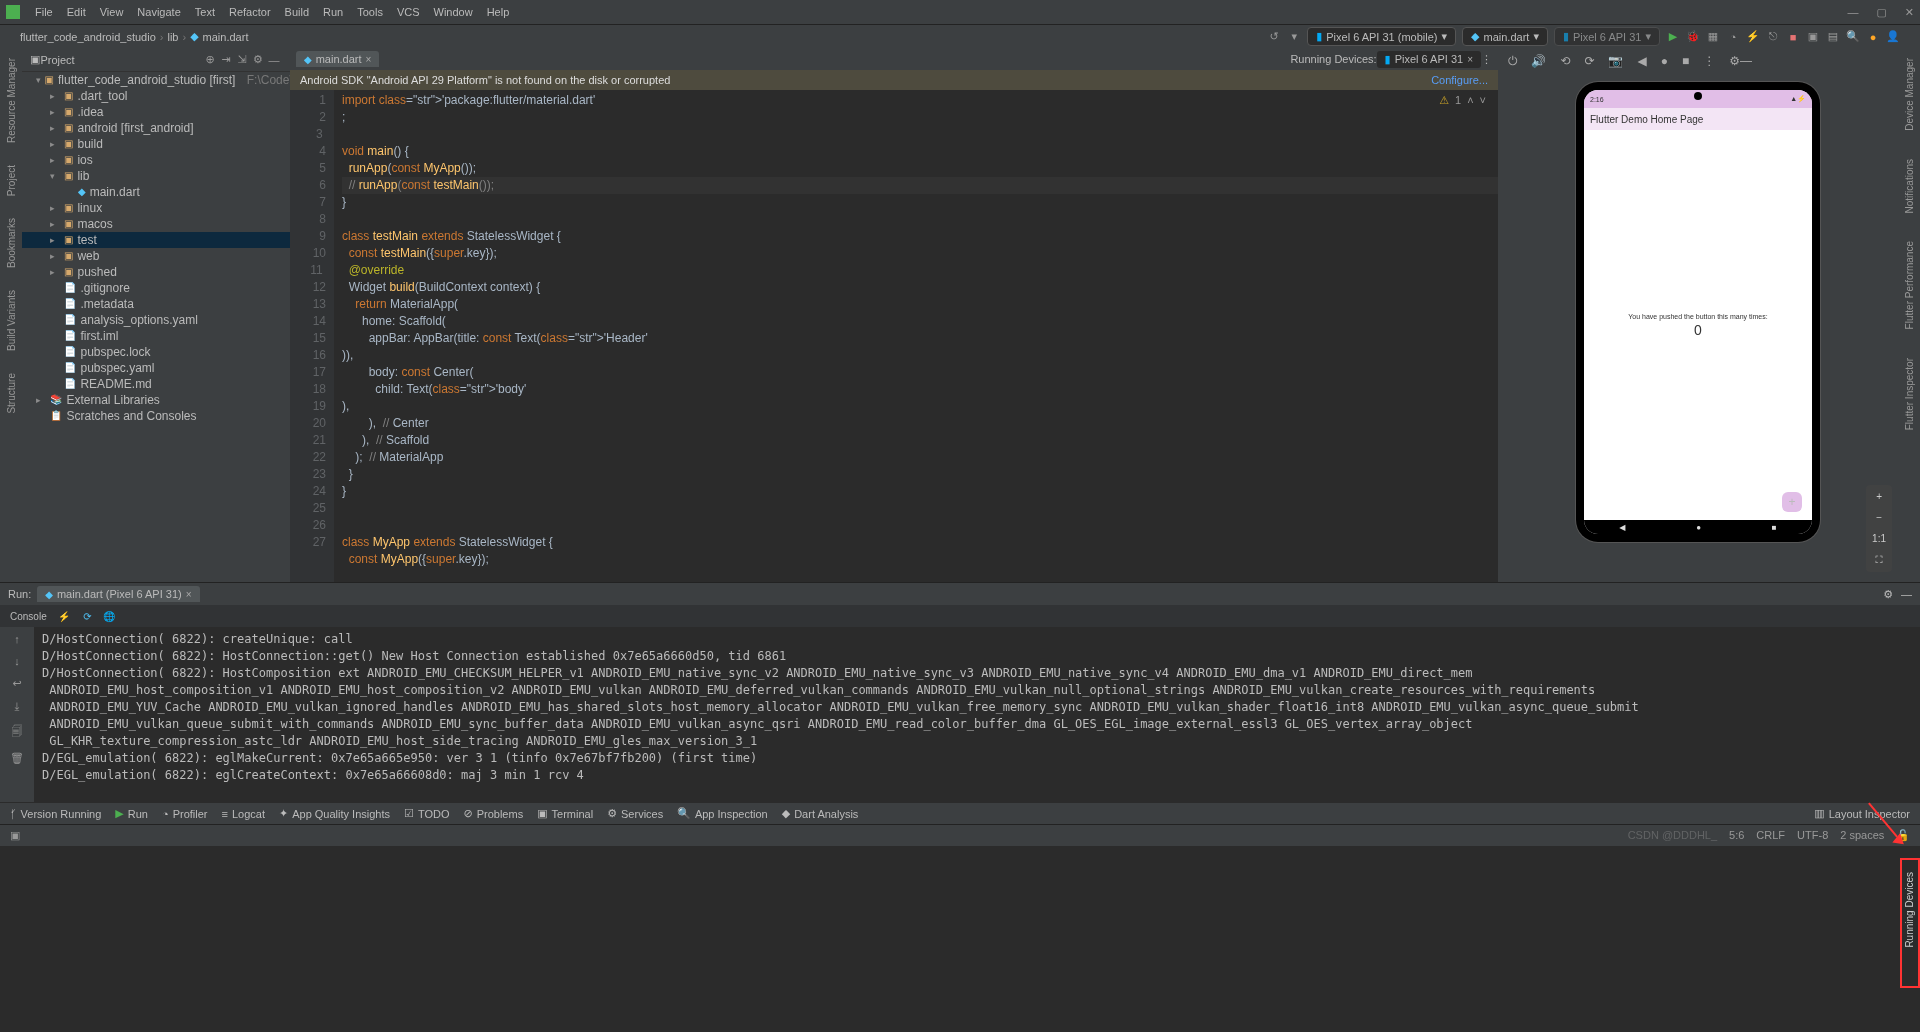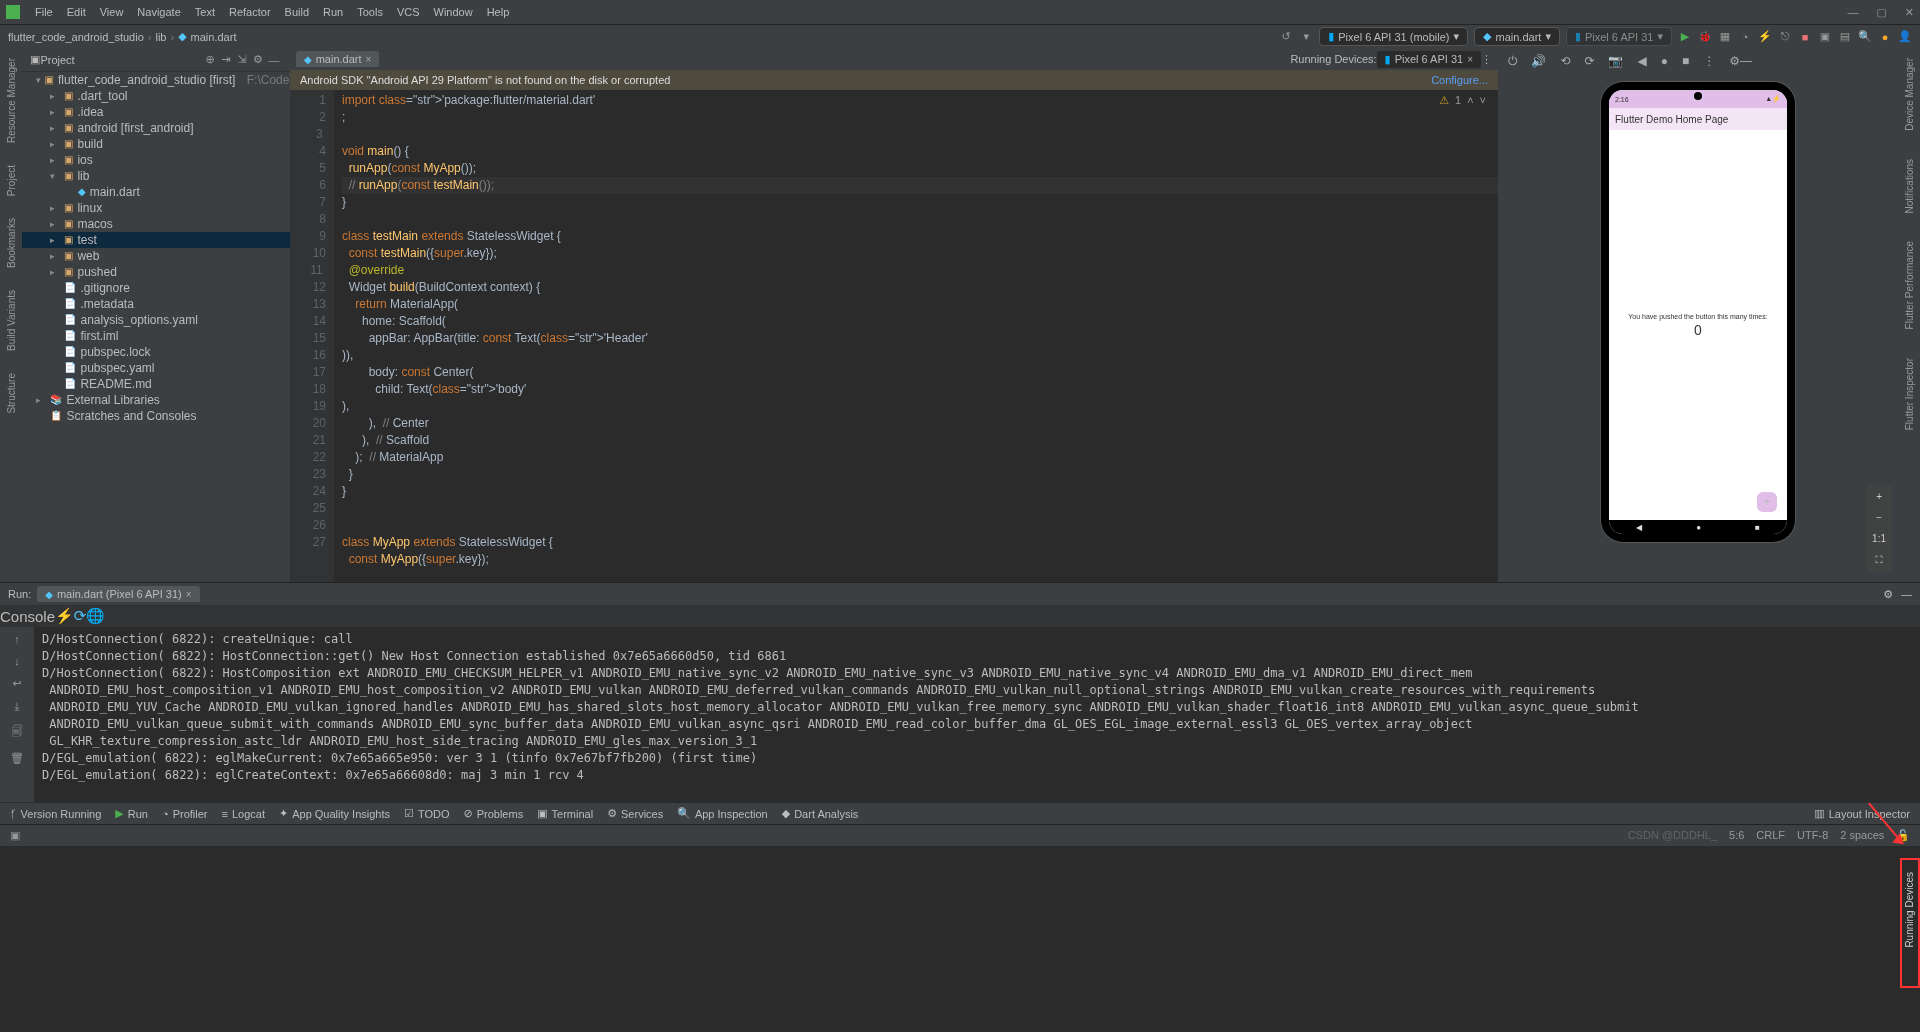--- a/index.html
+++ b/index.html
@@ -2,21 +2,21 @@
 <html><head>
 <meta charset="utf-8">
 <style>
 * { margin: 0; padding: 0; box-sizing: border-box; font-family: "Segoe UI", sans-serif; }
 body { background: #2b2b2b; color: #bbb; font-size: 11px; overflow: hidden; width: 1920px; height: 1032px; }
 .menubar { background: #3c3f41; height: 24px; display: flex; align-items: center; padding: 0 6px; font-size: 11px; }
 .menu-logo { width: 14px; height: 14px; background: #4caf50; margin-right: 8px; }
 .menu-item { padding: 0 7px; cursor: pointer; }
 .menu-center { flex: 1; text-align: center; color: #888; }
 .win-controls { display: flex; gap: 18px; margin-left: auto; color: #999; }
-.navbar { background: #3c3f41; height: 24px; display: flex; align-items: center; padding: 0 8px; border-top: 1px solid #222; font-size: 11px; }
+.navbar { background: #3c3f41; height: 24px; display: flex; align-items: center; padding: 0 20px; border-top: 1px solid #222; font-size: 11px; }
 .crumb { margin-right: 4px; color: #bbb; }
 .crumb-sep { margin-right: 4px; color: #777; }
 .nav-right { margin-left: auto; display: flex; align-items: center; gap: 6px; }
 .device-pill, .run-pill { background: #2b2b2b; border: 1px solid #555; border-radius: 4px; padding: 2px 8px; display: flex; align-items: center; gap: 4px; font-size: 11px; }
 .phone-ico { color: #03a9f4; }
 .flutter-ico { color: #54c5f8; }
 .tb-ico { width: 14px; height: 14px; display: inline-flex; align-items: center; justify-content: center; color: #999; cursor: pointer; }
 .run-ico { color: #4caf50; }
 .main { display: flex; height: 534px; }
 .left-rail { width: 22px; background: #3c3f41; display: flex; flex-direction: column; align-items: center; padding-top: 6px; gap: 14px; }
@@ -46,37 +46,37 @@
 .gl { display: block; height: 17px; position: relative; }
 .code { flex: 1; padding: 2px 0 2px 8px; line-height: 17px; white-space: pre; color: #a9b7c6; }
 .cl { display: block; height: 17px; }
 .cl.cur { background: #323232; }
 .kw { color: #cc7832; } .cls { color: #a9b7c6; } .com { color: #808080; }
 .ann { color: #bbb529; } .fn { color: #ffc66d; }
 .emu-panel { width: 400px; background: #3c3f41; display: flex; flex-direction: column; position: relative; }
 .emu-tab { background: #2b2b2b; padding: 2px 8px; border-radius: 3px; display: flex; align-items: center; gap: 4px; }
 .emu-tb { height: 26px; display: flex; align-items: center; padding: 0 10px; gap: 14px; color: #aaa; }
 .emu-tb span { cursor: pointer; font-size: 12px; }
-.phone { margin: 8px auto; width: 194px; height: 460px; background: #000; border-radius: 22px; padding: 8px; box-shadow: 0 0 0 1px #555; }
+.phone { margin: 8px auto; width: 244px; height: 460px; background: #000; border-radius: 22px; padding: 8px; box-shadow: 0 0 0 1px #555; }
 .screen { width: 100%; height: 100%; background: #fff; border-radius: 14px; overflow: hidden; display: flex; flex-direction: column; position: relative; }
 .pstatus { height: 18px; background: #e1bee7; font-size: 7px; display: flex; align-items: center; padding: 0 6px; color: #333; position: relative; }
 .pstatus .cam { position: absolute; left: 50%; top: 2px; width: 8px; height: 8px; background: #000; border-radius: 50%; transform: translateX(-50%); }
 .pstatus .r { margin-left: auto; }
 .pappbar { background: #f3e5f5; height: 22px; font-size: 10px; display: flex; align-items: center; padding: 0 6px; color: #333; }
 .pbody { flex: 1; display: flex; flex-direction: column; align-items: center; justify-content: center; color: #333; font-size: 7px; text-align: center; }
 .pcount { font-size: 14px; margin-top: 2px; }
 .fab { position: absolute; right: 10px; bottom: 22px; width: 20px; height: 20px; background: #e1bee7; border-radius: 6px; display: flex; align-items: center; justify-content: center; font-size: 12px; }
 .navb { height: 14px; background: #000; display: flex; justify-content: space-around; align-items: center; color: #ddd; font-size: 8px; }
 .emu-zoom { position: absolute; right: 6px; bottom: 10px; display: flex; flex-direction: column; gap: 10px; background: #444a; border-radius: 4px; padding: 6px; font-size: 10px; text-align: center; color: #ccc; }
 .right-rail { width: 22px; background: #3c3f41; display: flex; flex-direction: column; align-items: center; padding-top: 6px; gap: 20px; }
 .bottom-panel { height: 220px; background: #2b2b2b; display: flex; flex-direction: column; border-top: 1px solid #222; }
 .bp-hdr { height: 22px; background: #3c3f41; display: flex; align-items: center; padding: 0 8px; font-size: 11px; }
 .bp-tab { background: #515658; padding: 2px 8px; margin-left: 6px; display: flex; align-items: center; gap: 4px; border-radius: 3px 3px 0 0; }
 .bp-hdr .r { margin-left: auto; display: flex; gap: 8px; }
-.console-bar { height: 22px; background: #313335; display: flex; align-items: center; padding: 0 0; font-size: 15px; }
+.console-bar { height: 22px; background: #313335; display: flex; align-items: center; padding: 0 10px; gap: 12px; font-size: 10px; }
 .console-body { flex: 1; display: flex; }
 .con-gutter { width: 34px; background: #3c3f41; display: flex; flex-direction: column; align-items: center; padding-top: 6px; gap: 10px; color: #999; font-size: 11px; }
 .con-text { flex: 1; padding: 4px 8px; font-family: Consolas, monospace; font-size: 12px; line-height: 17px; white-space: pre; color: #bbb; overflow: hidden; }
 .status-btm { height: 22px; background: #3c3f41; display: flex; align-items: center; padding: 0 10px; gap: 14px; font-size: 11px; border-top: 1px solid #2b2b2b; }
 .status-btm .item { display: flex; align-items: center; gap: 4px; cursor: pointer; }
 .status-btm .r { margin-left: auto; display: flex; gap: 14px; align-items: center; }
 .statusline { height: 22px; background: #3c3f41; display: flex; align-items: center; padding: 0 10px; font-size: 11px; border-top: 1px solid #222; color: #999; }
 .statusline .r { margin-left: auto; display: flex; gap: 12px; }
 .red-box { position: absolute; right: 0; border: 2px solid #f33; width: 20px; height: 130px; bottom: 44px; }
 .red-arrow { position: absolute; right: 18px; bottom: 190px; width: 40px; height: 40px; }

